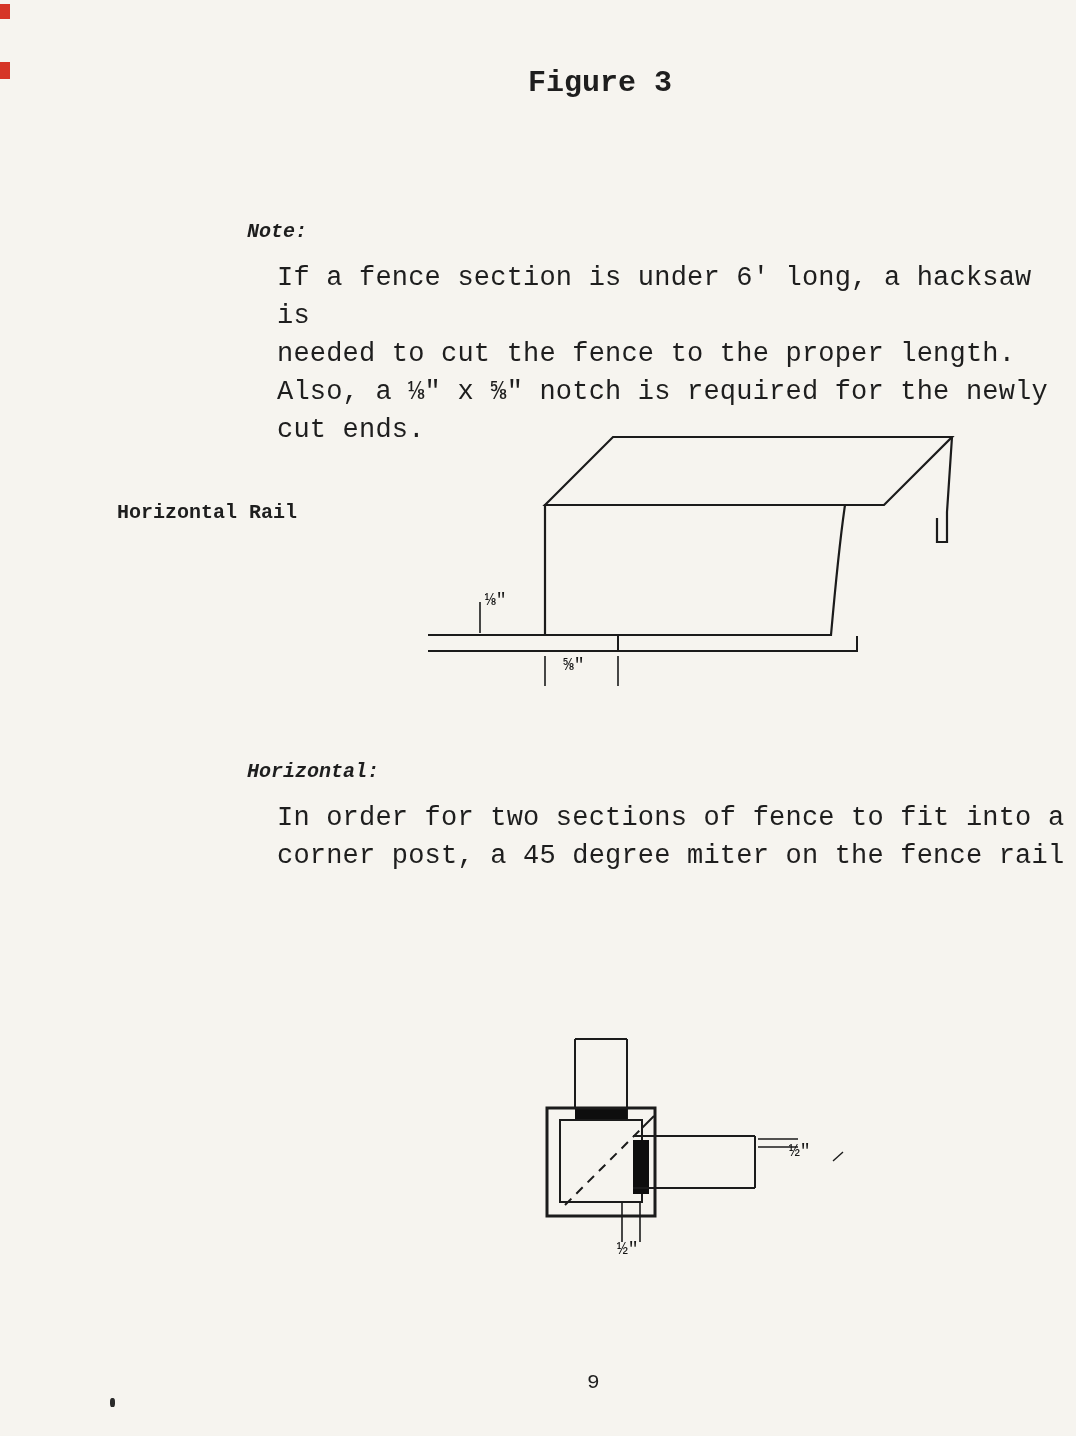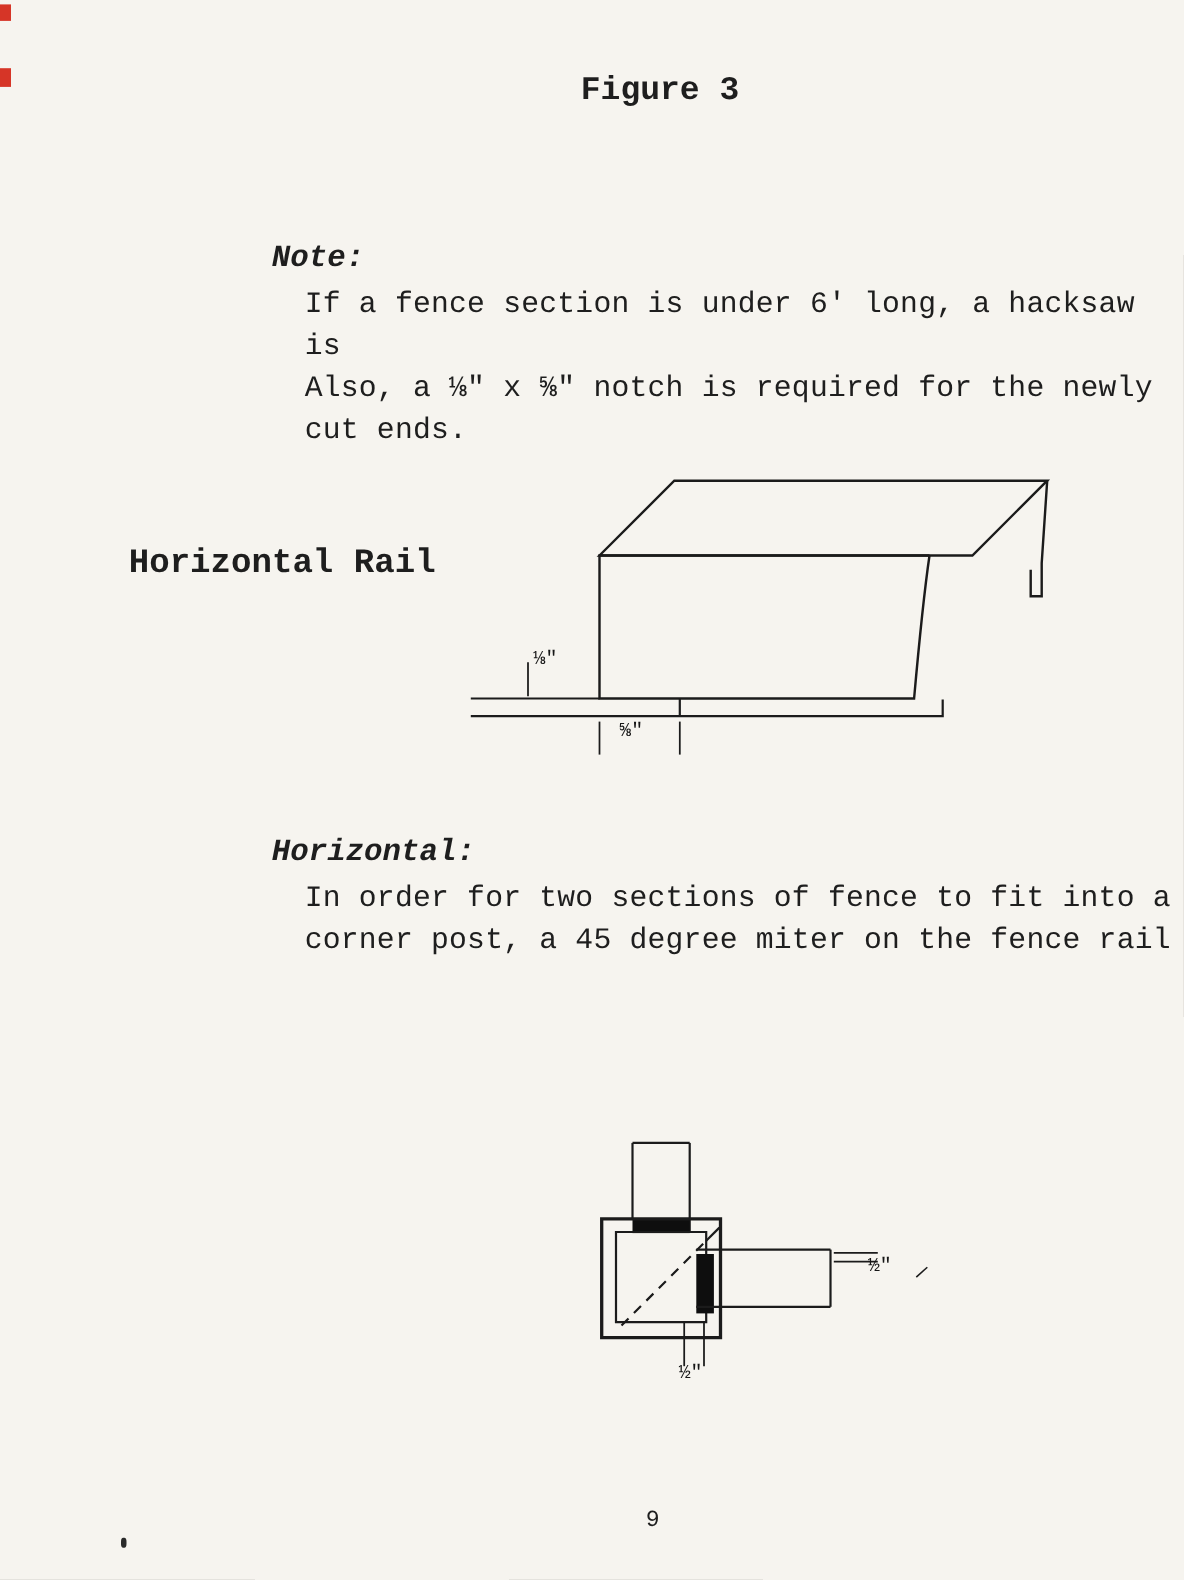--- a/index.html
+++ b/index.html
@@ -6,23 +6,23 @@
   .page{
     position:relative;
     width:1076px;height:1436px;
     background:#f6f4ef;
     font-family:Liberation Mono, monospace;
     color:#1e1e1e;
     overflow:hidden;
   }
   .abs{position:absolute;}
   .fig-title{font-size:30px;font-weight:bold;}
-  .sec-heading{font-size:28px;font-weight:bold;font-style:italic;}
+  .sec-heading{font-size:20px;font-weight:bold;font-style:italic;}
   .body-text{font-size:27px;line-height:38px;letter-spacing:0.2px;}
-  .side-label{font-size:31px;font-weight:bold;line-height:38px;}
+  .side-label{font-size:20px;font-weight:bold;line-height:38px;}
   .dim{font-size:18px;color:#161616;}
   .page-number{font-size:21px;}
   svg.diagram{position:absolute;overflow:visible;}
   svg.diagram *{vector-effect:non-scaling-stroke;}
   .stroke{stroke:#1b1b1b;fill:none;}
   .fillband{fill:#0e0e0e;stroke:none;}
   .red-mark{position:absolute;background:#d63527;}
   .ink-dot{position:absolute;background:#2a2a2a;border-radius:40%;}
 </style>
 </head>
@@ -32,20 +32,21 @@
 
   <div class="red-mark" style="left:0;top:4px;width:10px;height:15px;"></div>
   <div class="red-mark" style="left:0;top:62px;width:10px;height:17px;"></div>
   <div class="ink-dot" style="left:110px;top:1398px;width:5px;height:9px;"></div>
 
   <div class="abs fig-title" style="left:528px;top:66px;">Figure 3</div>
 
   <div class="abs sec-heading" style="left:247px;top:220px;">Note:</div>
   <div class="abs body-text" style="left:277px;top:259px;">
     <div>If a fence section is under 6' long, a hacksaw is</div>
+    <div>needed to cut the fence to the proper length.</div>
     <div>Also, a ⅛" x ⅝" notch is required for the newly</div>
     <div>cut ends.</div>
   </div>
 
   <div class="abs side-label" style="left:117px;top:494px;">Horizontal Rail</div>
 
   <svg class="diagram" style="left:420px;top:428px;" width="560" height="270" viewBox="0 0 560 270">
 
     <polygon class="stroke" stroke-width="2.2" points="125,77 193,9 532,9 464,77"></polygon>
 

